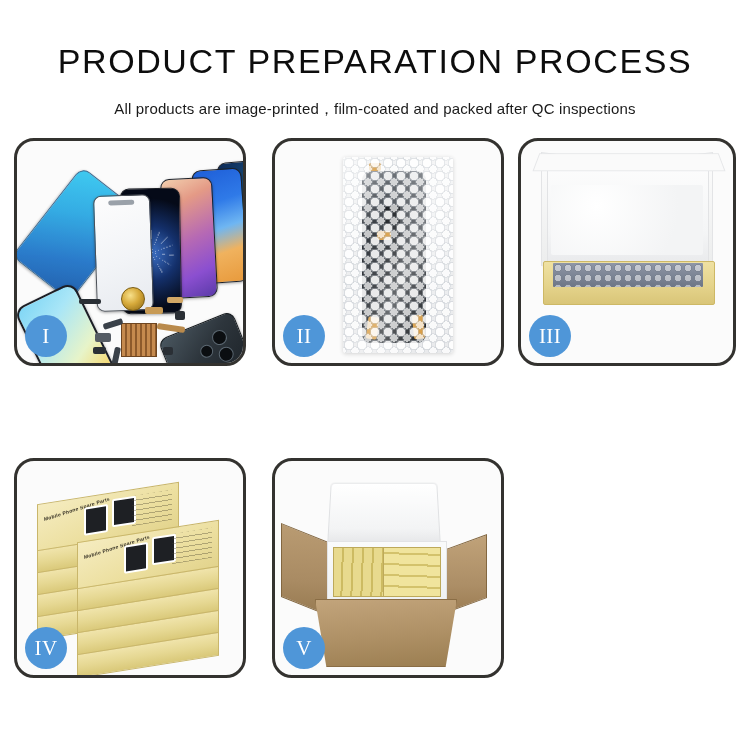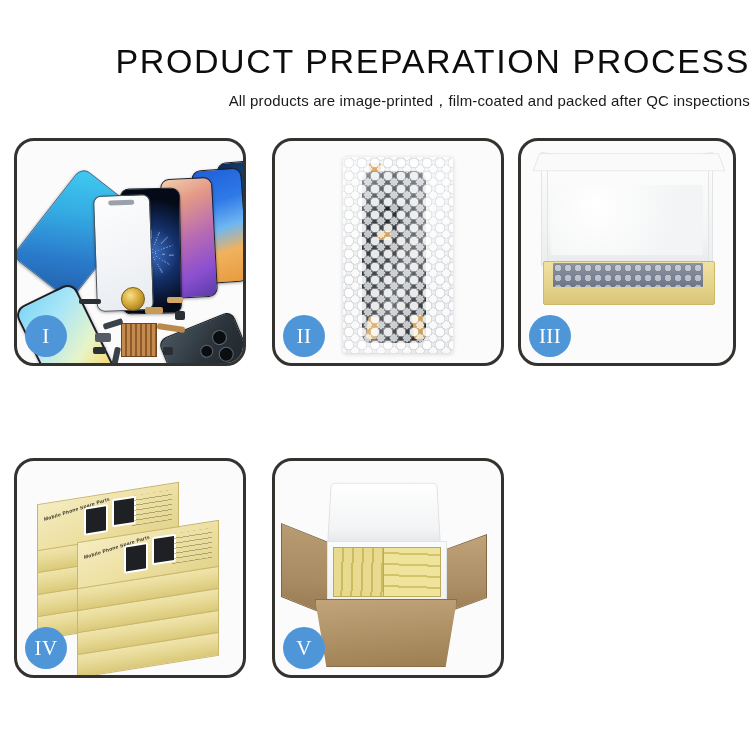--- a/index.html
+++ b/index.html
@@ -5,38 +5,38 @@
   html, body {
     margin: 0; padding: 0;
     width: 750px; height: 750px;
     background: #ffffff;
     font-family: "Liberation Sans", sans-serif;
     overflow: hidden;
   }
   #root { position: relative; width: 750px; height: 750px; background: #fff; }
 
   
-  .header { position: absolute; left: 0; top: 0; width: 750px; text-align: right; }
+  .header { position: absolute; left: 0; top: 0; width: 750px; text-align: center; }
   .title {
     font-family: "Liberation Sans", sans-serif;
     font-size: 34px;
     font-weight: 500;
     letter-spacing: 1.6px;
     color: #0d0d0d;
     margin: 0;
     padding-top: 44px;
     line-height: 1.0;
     white-space: nowrap;
   }
   .subtitle {
     font-family: "Liberation Sans", sans-serif;
     font-size: 15px;
     font-weight: 400;
     color: #1a1a1a;
-    margin: 0;
+    margin: 8px;
     padding-top: 14px;
     letter-spacing: 0.15px;
     white-space: nowrap;
   }
 
   
   .grid { position: absolute; left: 0; top: 0; width: 750px; height: 750px; }
   .panel {
     position: absolute;
     background: #fbfbfb;

